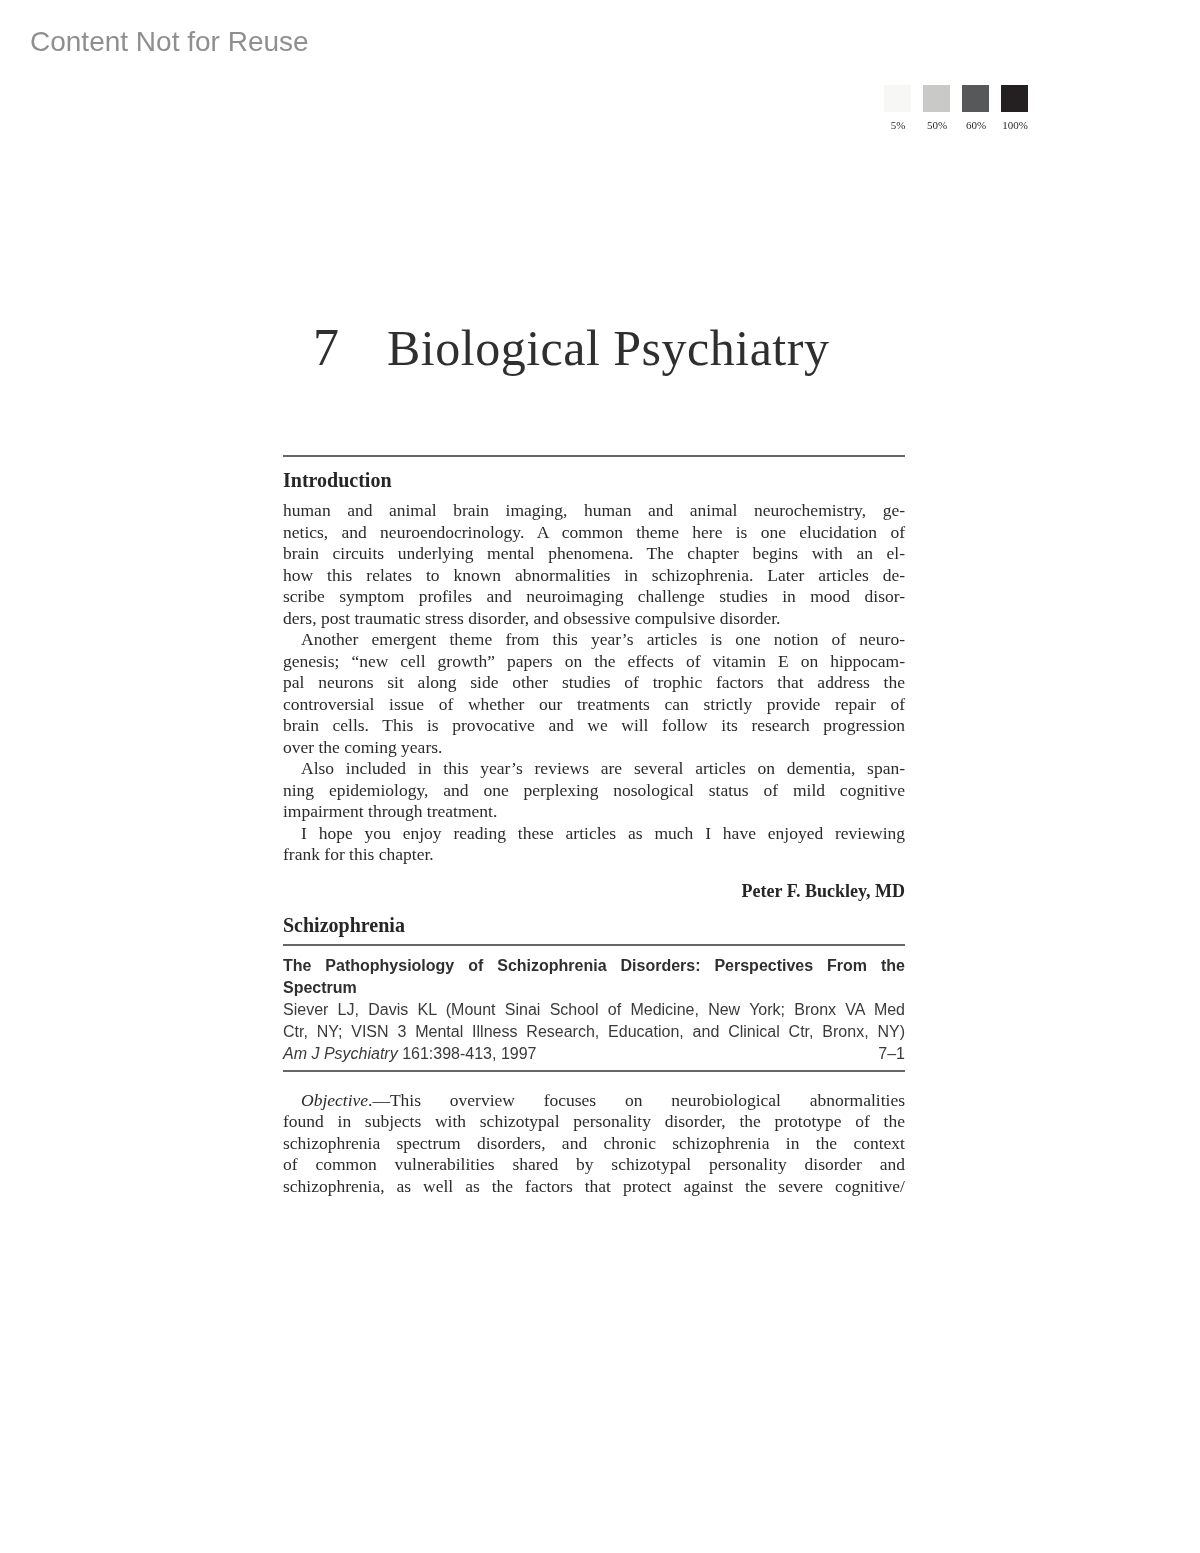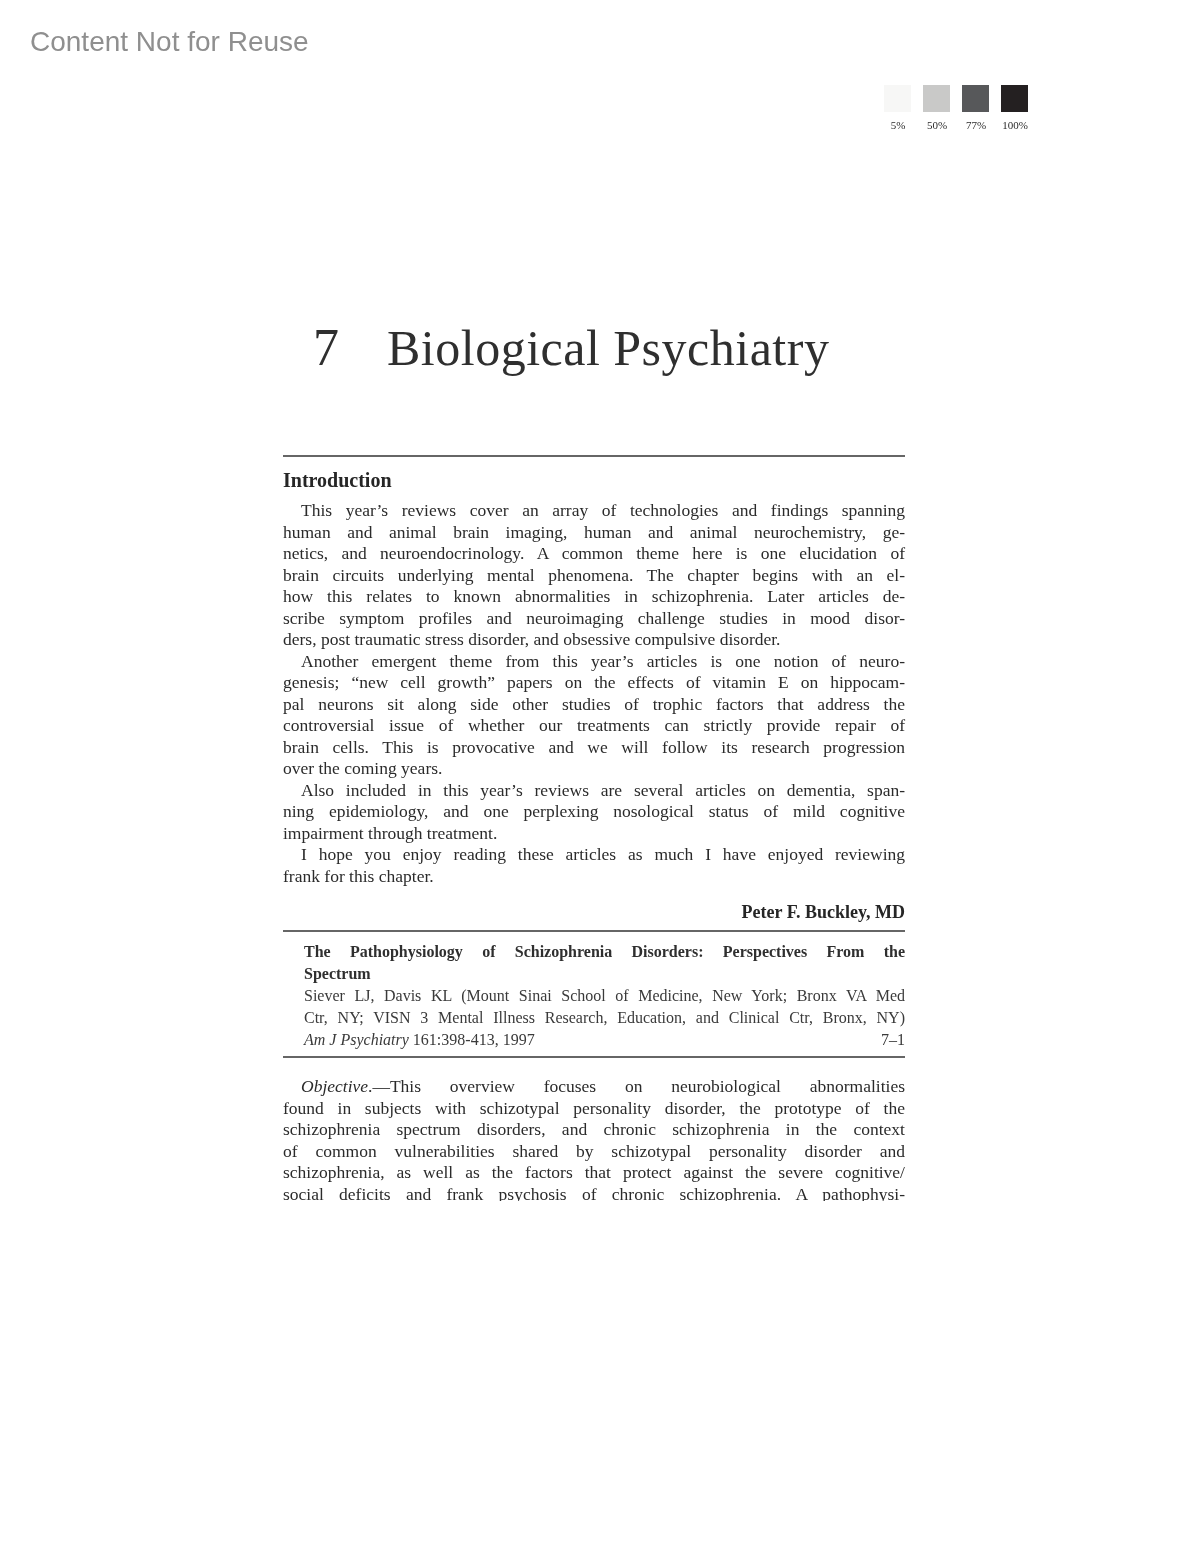--- a/index.html
+++ b/index.html
@@ -34,21 +34,21 @@
   .schiz-heading { margin-top:12px; }
 
   .bodytext { margin-top:8px; font-size:17.5px; line-height:21.5px; color:#2b2b2b; }
   .tline { text-align:justify; text-align-last:justify; }
   .tline.last { text-align-last:left; }
   .tline.indent { text-indent:18px; }
   .force-just .tline.last { text-align-last:justify; }
 
   .byline { margin-top:15px; text-align:right; font-weight:bold; font-size:18px; color:#262626; }
 
-  .article { font-family:Liberation Serif, serif; color:#3a3a3a;margin-left:21px; }
+  .article { font-family:Liberation Sans, sans-serif; color:#3a3a3a; }
   .article-title { margin-top:9px; font-weight:bold; font-size:16px; line-height:22px; color:#2f2f2f; }
   .article-authors { font-size:16px; line-height:22px; }
   .journal-line { display:flex; justify-content:space-between; font-size:16px; line-height:22px; }
   .italic { font-style:italic; }
 
   .abstract { margin-top:18px; font-size:17.5px; line-height:21.5px; color:#2b2b2b; }
   .objective-first { text-indent:18px; }
 
   .pageno { margin-top:38px; text-align:center; font-size:17px; color:#3a3a3a; }
 </style>
@@ -63,42 +63,41 @@
       <div class="swatch">
         <div class="box" style="background: rgb(247, 247, 246);"></div>
         <div class="lbl">5%</div>
       </div>
       <div class="swatch">
         <div class="box" style="background: rgb(201, 201, 200);"></div>
         <div class="lbl">50%</div>
       </div>
       <div class="swatch">
         <div class="box" style="background: rgb(87, 88, 90);"></div>
-        <div class="lbl">77%</div>
+        <div class="lbl">60%</div>
       </div>
       <div class="swatch">
         <div class="box" style="background: rgb(36, 32, 33);"></div>
         <div class="lbl">100%</div>
       </div>
     </div>
 
   <div class="column">
 
     <div class="chapter-title">
       <span class="chapter-number">7</span>
       <span class="chapter-name">Biological Psychiatry</span>
     </div>
 
     <hr class="rule rule-1">
 
     <h2 class="sec-heading intro-heading">Introduction</h2>
 
     <div class="bodytext">
       <div>
-          <div class="tline indent">This year’s reviews cover an array of technologies and findings spanning</div>
           <div class="tline">human and animal brain imaging, human and animal neurochemistry, ge-</div>
           <div class="tline">netics, and neuroendocrinology. A common theme here is one elucidation of</div>
           <div class="tline">brain circuits underlying mental phenomena. The chapter begins with an el-</div>
           <div class="tline">how this relates to known abnormalities in schizophrenia. Later articles de-</div>
           <div class="tline">scribe symptom profiles and neuroimaging challenge studies in mood disor-</div>
           <div class="tline last">ders, post traumatic stress disorder, and obsessive compulsive disorder.</div>
         </div>
       <div>
           <div class="tline indent">Another emergent theme from this year’s articles is one notion of neuro-</div>
           <div class="tline">genesis; “new cell growth” papers on the effects of vitamin E on hippocam-</div>
@@ -113,20 +112,21 @@
           <div class="tline last">impairment through treatment.</div>
         </div>
       <div>
           <div class="tline indent">I hope you enjoy reading these articles as much I have enjoyed reviewing</div>
           <div class="tline last">frank for this chapter.</div>
         </div>
     </div>
 
     <div class="byline">Peter F. Buckley, MD</div>
 
+    <h2 class="sec-heading schiz-heading">Schizophrenia</h2>
 
     <hr class="rule rule-2">
 
     <div class="article">
       <div class="article-title">
           <div class="tline">The Pathophysiology of Schizophrenia Disorders: Perspectives From the</div>
           <div class="tline last">Spectrum</div>
         </div>
       <div class="article-authors force-just">
           <div class="tline">Siever LJ, Davis KL (Mount Sinai School of Medicine, New York; Bronx VA Med</div>

